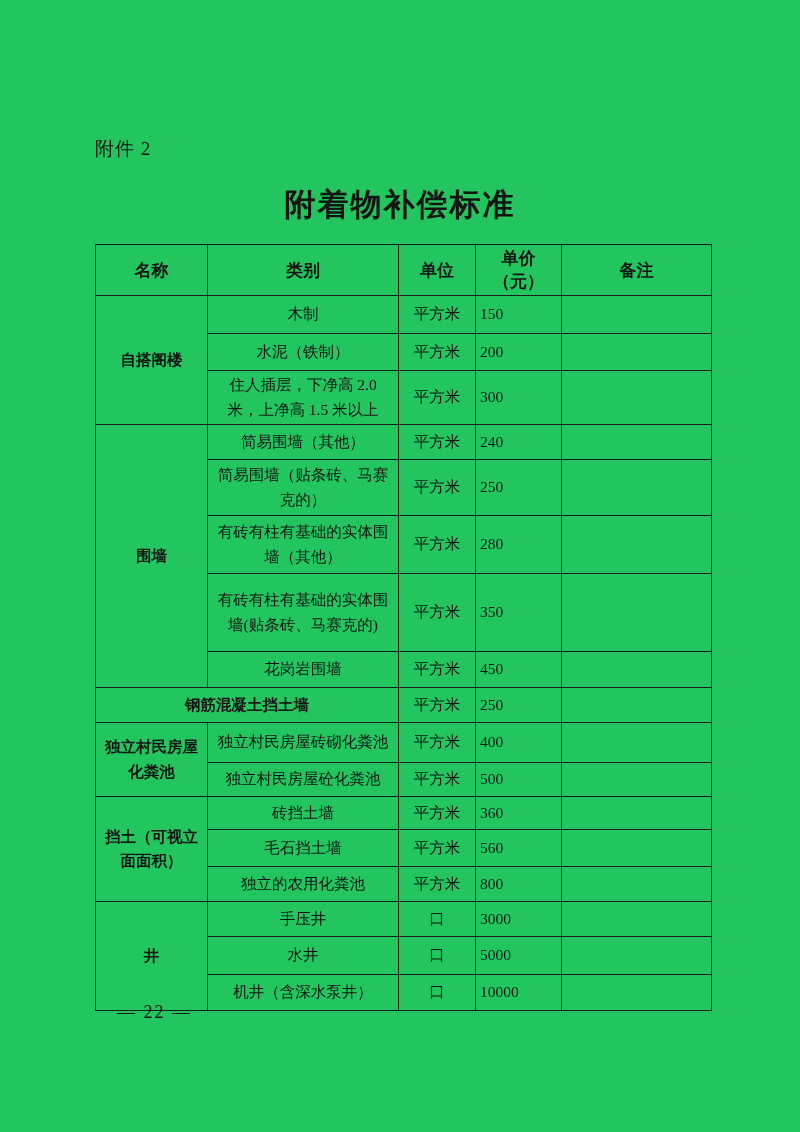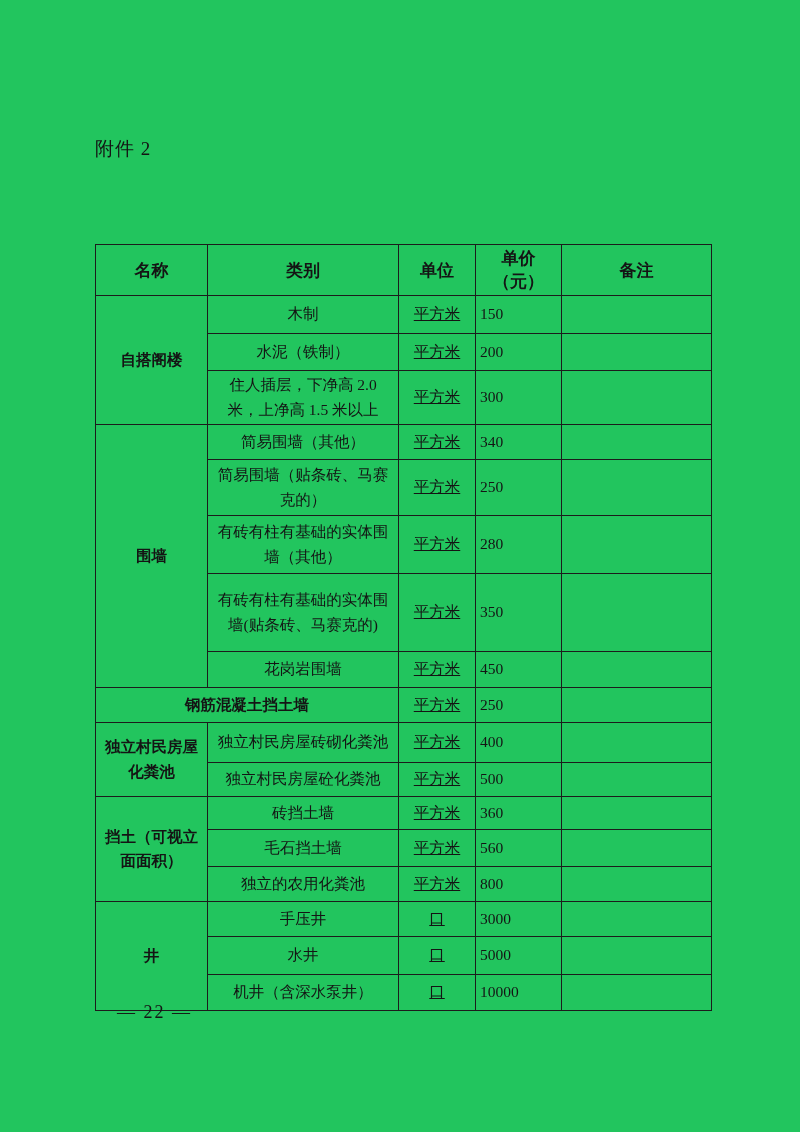--- a/index.html
+++ b/index.html
@@ -61,37 +61,38 @@
     font-weight: bold;
     text-align: center;
     padding: 2px 6px;
   }
   td.cat {
     text-align: center;
     padding-left: 11px;
     padding-right: 8px;
     margin-left: 24px;
   }
-  td.ctr { text-align: center; text-decoration: underline; }
+  td.ctr { text-align: center; }
   td.num { font-size: 16px; }
   .page-number {
     position: absolute;
     left: 117px;
     top: 1002px;
     font-size: 18px;
     letter-spacing: 2px;
   }
 </style>
 </head>
 <body>
 
 <div class="page">
 
   <div class="attachment">附件 2</div>
 
+  <div class="title">附着物补偿标准</div>
 
   <table class="comp">
     <colgroup>
       <col style="width:112px">
       <col style="width:191px">
       <col style="width:77px">
       <col style="width:86px">
       <col style="width:150px">
     </colgroup>
     <thead>
@@ -122,21 +123,21 @@
         <td class="cat">住人插层，下净高 2.0 米，上净高 1.5 米以上</td>
         <td class="ctr">平方米</td>
         <td class="num">300</td>
         <td></td>
       </tr>
 
       <tr style="height:35px">
         <td class="name" rowspan="5">围墙</td>
         <td class="cat">简易围墙（其他）</td>
         <td class="ctr">平方米</td>
-        <td class="num">340</td>
+        <td class="num">240</td>
         <td></td>
       </tr>
       <tr style="height:56px">
         <td class="cat">简易围墙（贴条砖、马赛克的）</td>
         <td class="ctr">平方米</td>
         <td class="num">250</td>
         <td></td>
       </tr>
       <tr style="height:58px">
         <td class="cat">有砖有柱有基础的实体围墙（其他）</td>

